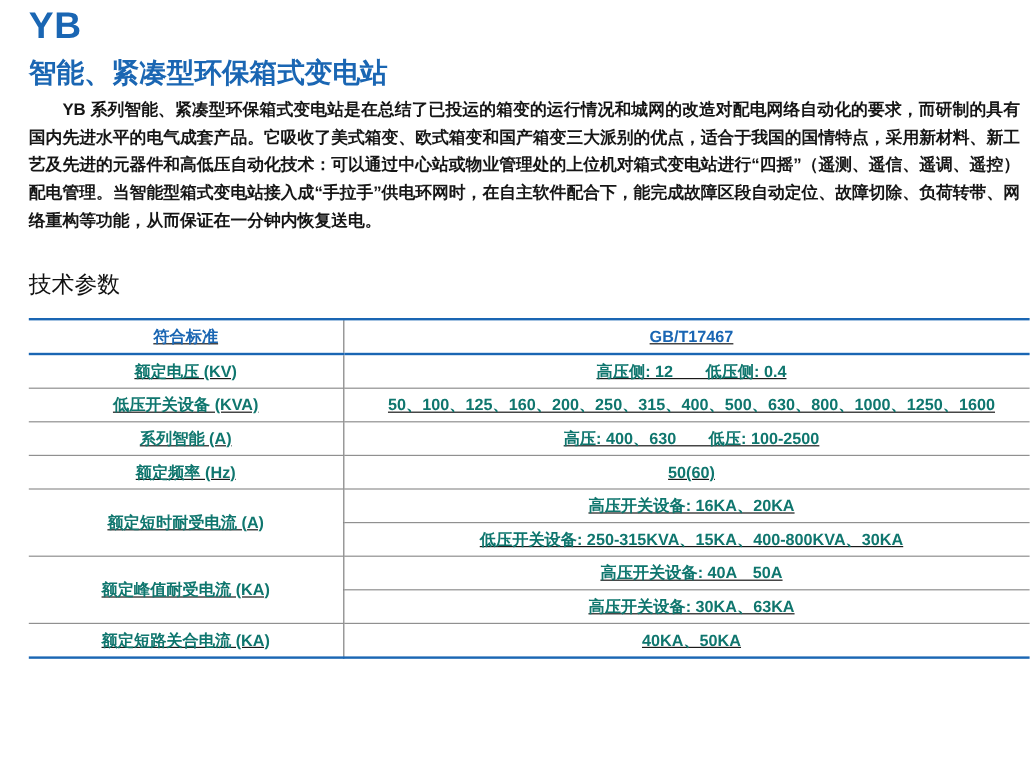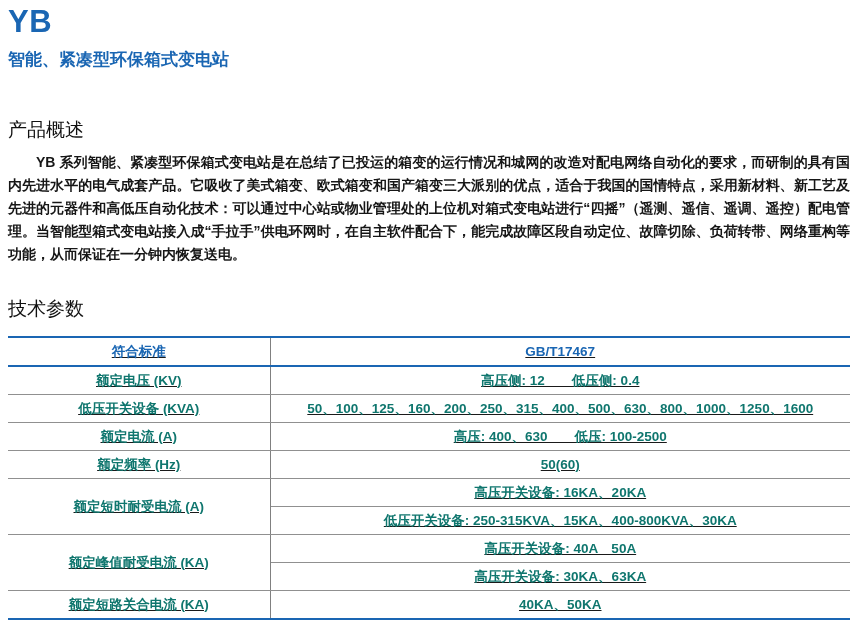--- a/index.html
+++ b/index.html
@@ -2,32 +2,32 @@
 <html><head>
 <meta charset="utf-8">
 <style>
   html, body { margin: 0; padding: 0; background: #ffffff; }
   body {
     width: 858px; height: 644px; overflow: hidden;
     font-family: "Liberation Sans", "DejaVu Sans", sans-serif;
     color: #1a1a1a;
     -webkit-font-smoothing: antialiased;
   }
-  .page { padding: 4px 8px 0 8px; }
+  .page { padding: 4px 8px 0 24px; }
 
   .brand {
     color: #1a66b3;
     font-size: 31px;
     font-weight: bold;
     line-height: 36px;
     letter-spacing: 0.5px;
   }
   .subtitle {
     color: #1a66b3;
-    font-size: 17px;
+    font-size: 23px;
     font-weight: bold;
     margin-top: 9px;
     line-height: 22px;
   }
 
   .sec-heading {
     font-size: 19px;
     font-weight: normal;
     color: #111111;
     line-height: 24px;
@@ -72,21 +72,20 @@
   tr.last td { border-bottom: none; margin-top: 12px; }
 </style>
 </head>
 <body>
 
 <div class="page">
 
   <div class="brand">YB</div>
   <div class="subtitle">智能、紧凑型环保箱式变电站</div>
 
-  <div class="sec-heading overview-heading">产品概述</div>
   <p class="overview-body">YB 系列智能、紧凑型环保箱式变电站是在总结了已投运的箱变的运行情况和城网的改造对配电网络自动化的要求，而研制的具有国内先进水平的电气成套产品。它吸收了美式箱变、欧式箱变和国产箱变三大派别的优点，适合于我国的国情特点，采用新材料、新工艺及先进的元器件和高低压自动化技术：可以通过中心站或物业管理处的上位机对箱式变电站进行“四摇”（遥测、遥信、遥调、遥控）配电管理。当智能型箱式变电站接入成“手拉手”供电环网时，在自主软件配合下，能完成故障区段自动定位、故障切除、负荷转带、网络重构等功能，从而保证在一分钟内恢复送电。</p>
 
   <div class="sec-heading specs-heading">技术参数</div>
 
   <table class="specs">
     <colgroup>
         <col class="c1">
         <col class="c2">
       </colgroup>
     <tbody>
@@ -99,21 +98,21 @@
         <td class="param">额定电压 (KV)</td>
         <td>高压侧:  12　　低压侧:  0.4</td>
       </tr>
 
       <tr>
         <td class="param">低压开关设备 (KVA)</td>
         <td>50、100、125、160、200、250、315、400、500、630、800、1000、1250、1600</td>
       </tr>
 
       <tr>
-        <td class="param">额定电流 (A)</td>
+        <td class="param">系列智能 (A)</td>
         <td>高压:  400、630　　低压:  100-2500</td>
       </tr>
 
       <tr>
         <td class="param">额定频率 (Hz)</td>
         <td>50(60)</td>
       </tr>
 
       <tr>
         <td class="param" rowspan="2">额定短时耐受电流 (A)</td>

